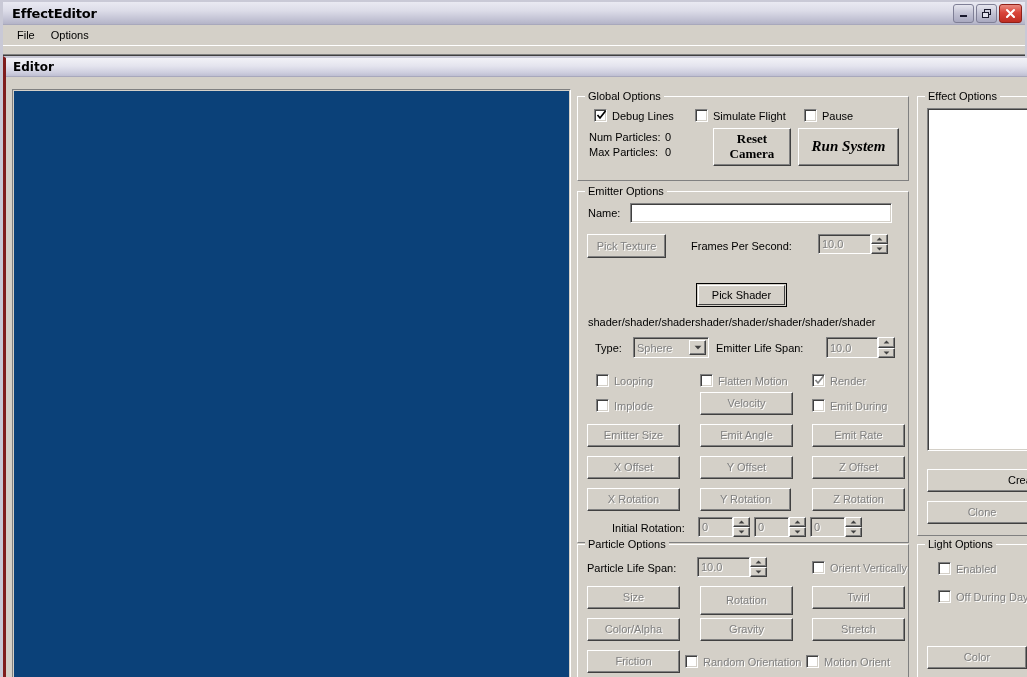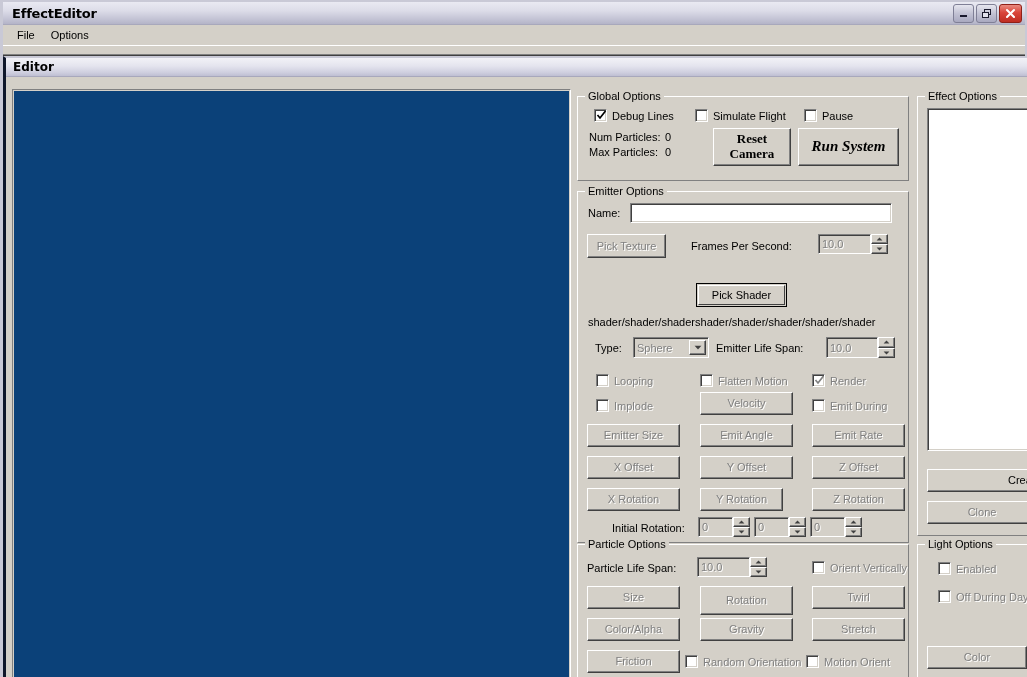--- a/index.html
+++ b/index.html
@@ -97,21 +97,21 @@
     background: #808080;
     border-top: 1px solid #404040;
   }
 
   
   #editor-window {
     position: absolute;
     left: 0; top: 0;
     width: 1024px; height: 622px;
     background: #d4d0c8;
-    border-left: 3px solid #0f172a;
+    border-left: 3px solid #7f1d1d;
     border-top: 2px solid #c9c9d6;
   }
   #editor-titlebar {
     position: absolute;
     left: 0; top: 0;
     width: 1021px; height: 19px;
     background: linear-gradient(to bottom, #f2f2f7 0%, #e4e4ee 45%, #cfcfdf 80%, #bfbfd2 100%);
     border-bottom: 1px solid #a8a8bc;
     display: flex; align-items: center;
   }
@@ -537,21 +537,21 @@
         <div class="btn disabled" style="left:122px; top:264px; width:93px; height:23px;">
           <span>Y Offset</span>
         </div>
         <div class="btn disabled" style="left:234px; top:264px; width:93px; height:23px;">
           <span>Z Offset</span>
         </div>
 
         <div class="btn disabled" style="left:9px; top:296px; width:93px; height:23px;">
           <span>X Rotation</span>
         </div>
-        <div class="btn disabled" style="left:122px; top:296px; width:83px; height:23px;">
+        <div class="btn disabled" style="left:122px; top:296px; width:91px; height:23px;">
           <span>Y Rotation</span>
         </div>
         <div class="btn disabled" style="left:234px; top:296px; width:93px; height:23px;">
           <span>Z Rotation</span>
         </div>
 
         <span class="lbl" style="left:34px; top:330px;">Initial Rotation:</span>
 
         <div class="spin" style="left:120px; top:325px; width:52px; height:20px;">
           <div class="field">0</div>

